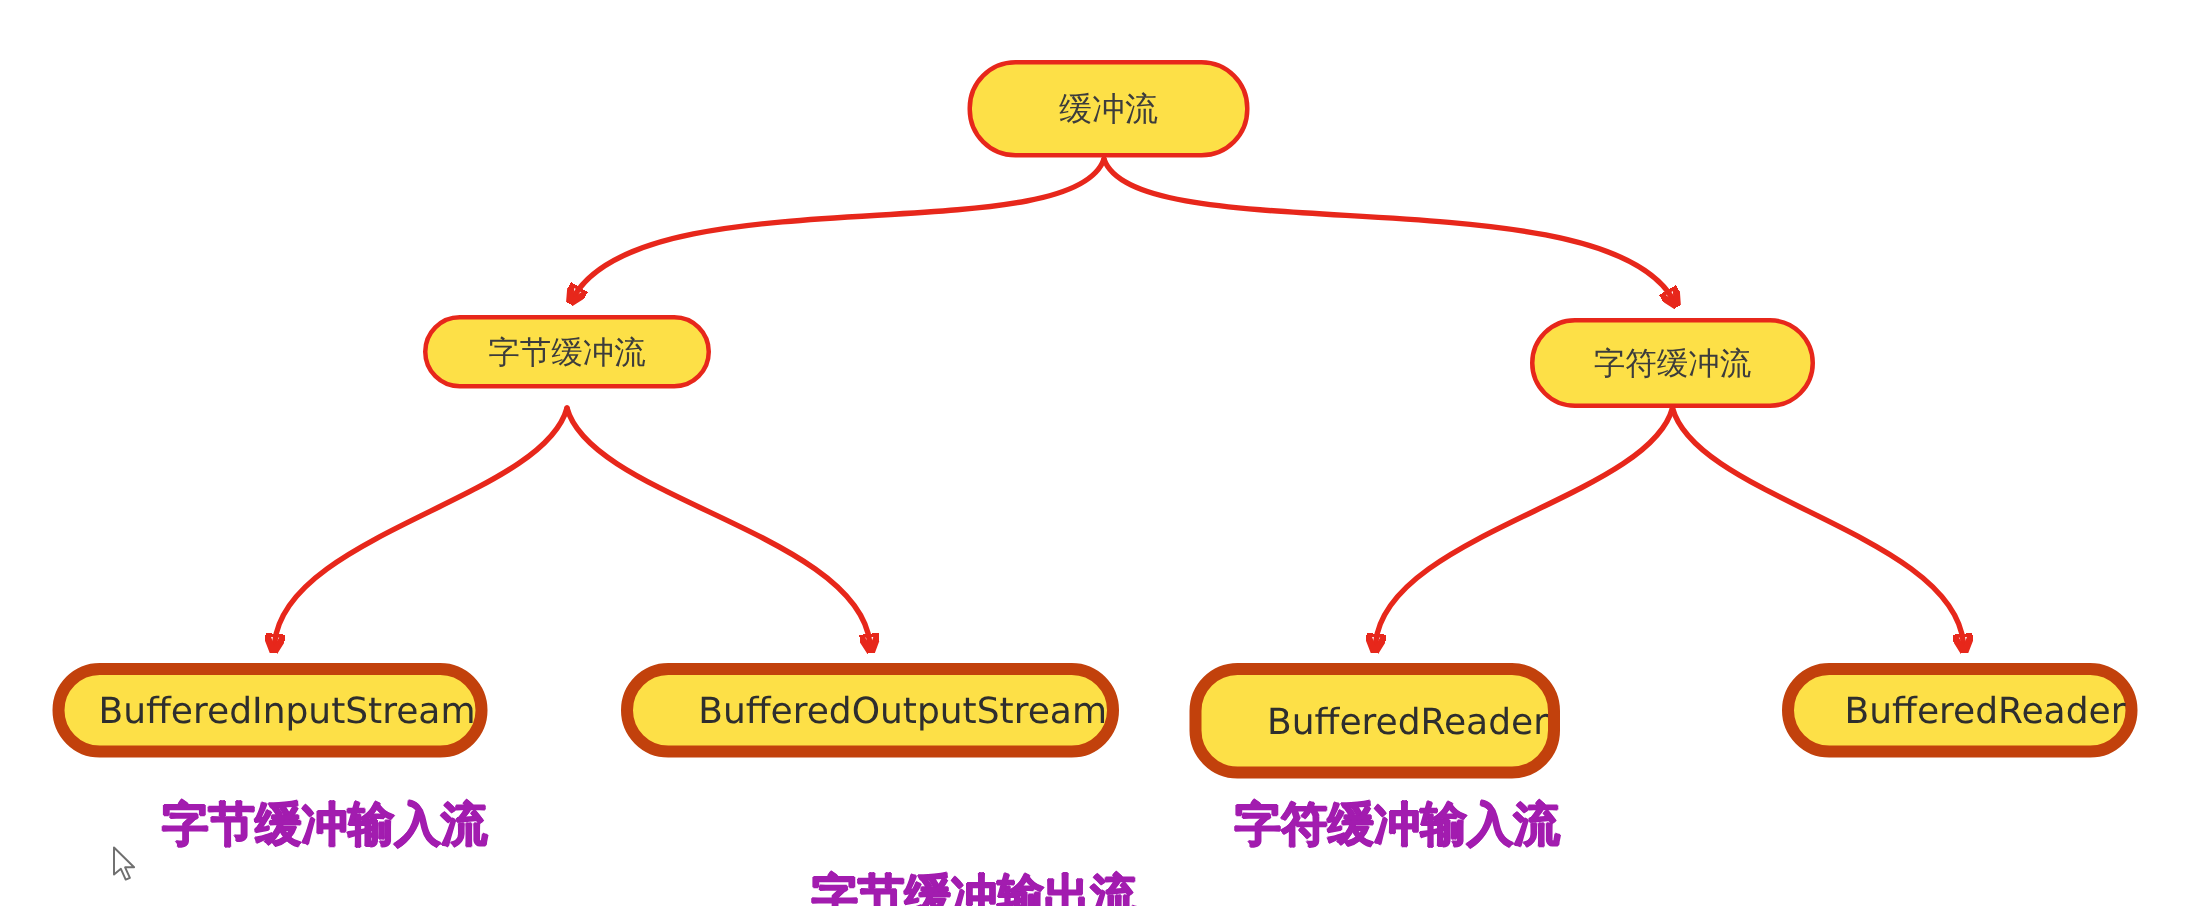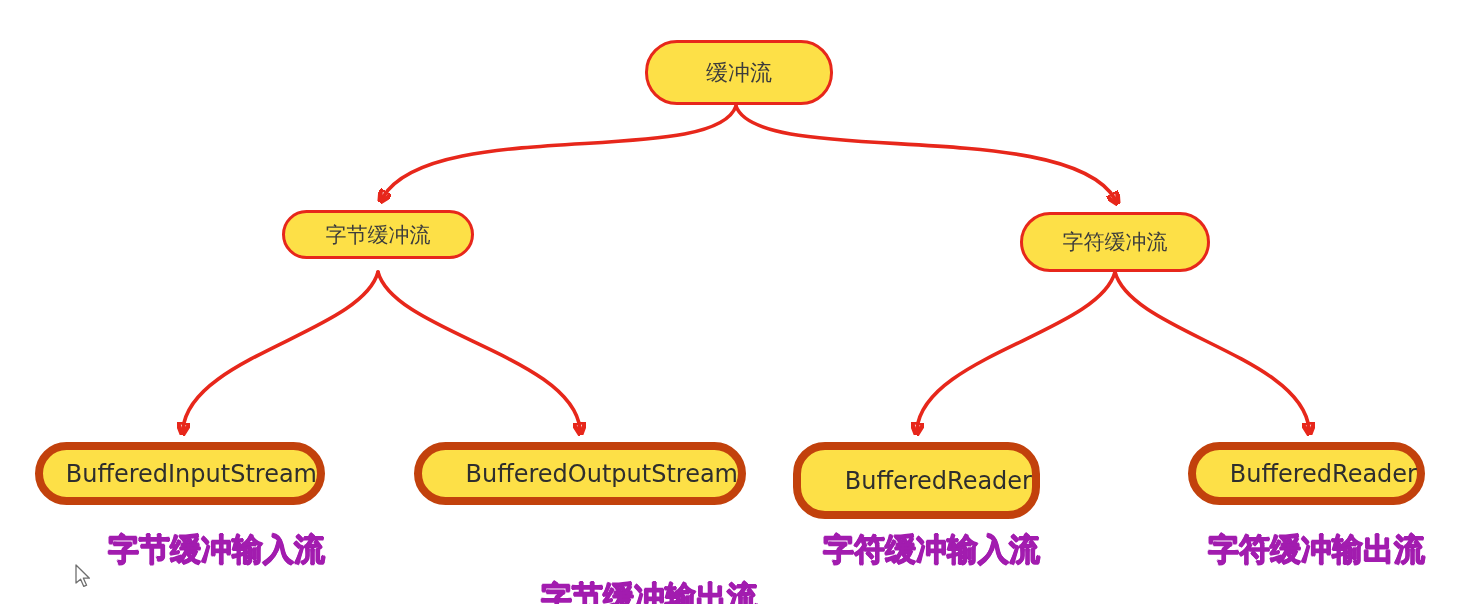--- a/index.html
+++ b/index.html
@@ -83,19 +83,18 @@
   <div class="node node-blue leaf3">
     <span>BufferedReader</span>
   </div>
   <div class="node node-blue leaf4">
     <span>BufferedReader</span>
   </div>
 
   <div class="caption cap1">字节缓冲输入流</div>
   <div class="caption cap2">字节缓冲输出流</div>
   <div class="caption cap3">字符缓冲输入流</div>
-  <div class="caption cap4">字符缓冲输出流</div>
 
   <svg class="cursor" width="20" height="26" viewBox="0 0 20 26" aria-hidden="true">
     <path d="M2,1 L2,19 L6.6,15.2 L9.8,22.4 L12.6,21.2 L9.4,14.2 L15.4,14.2 Z" fill="#ffffff" stroke="#6f6f6f" stroke-width="1.3" stroke-linejoin="round"></path>
   </svg>
 
 </div>
 
 </body></html>

